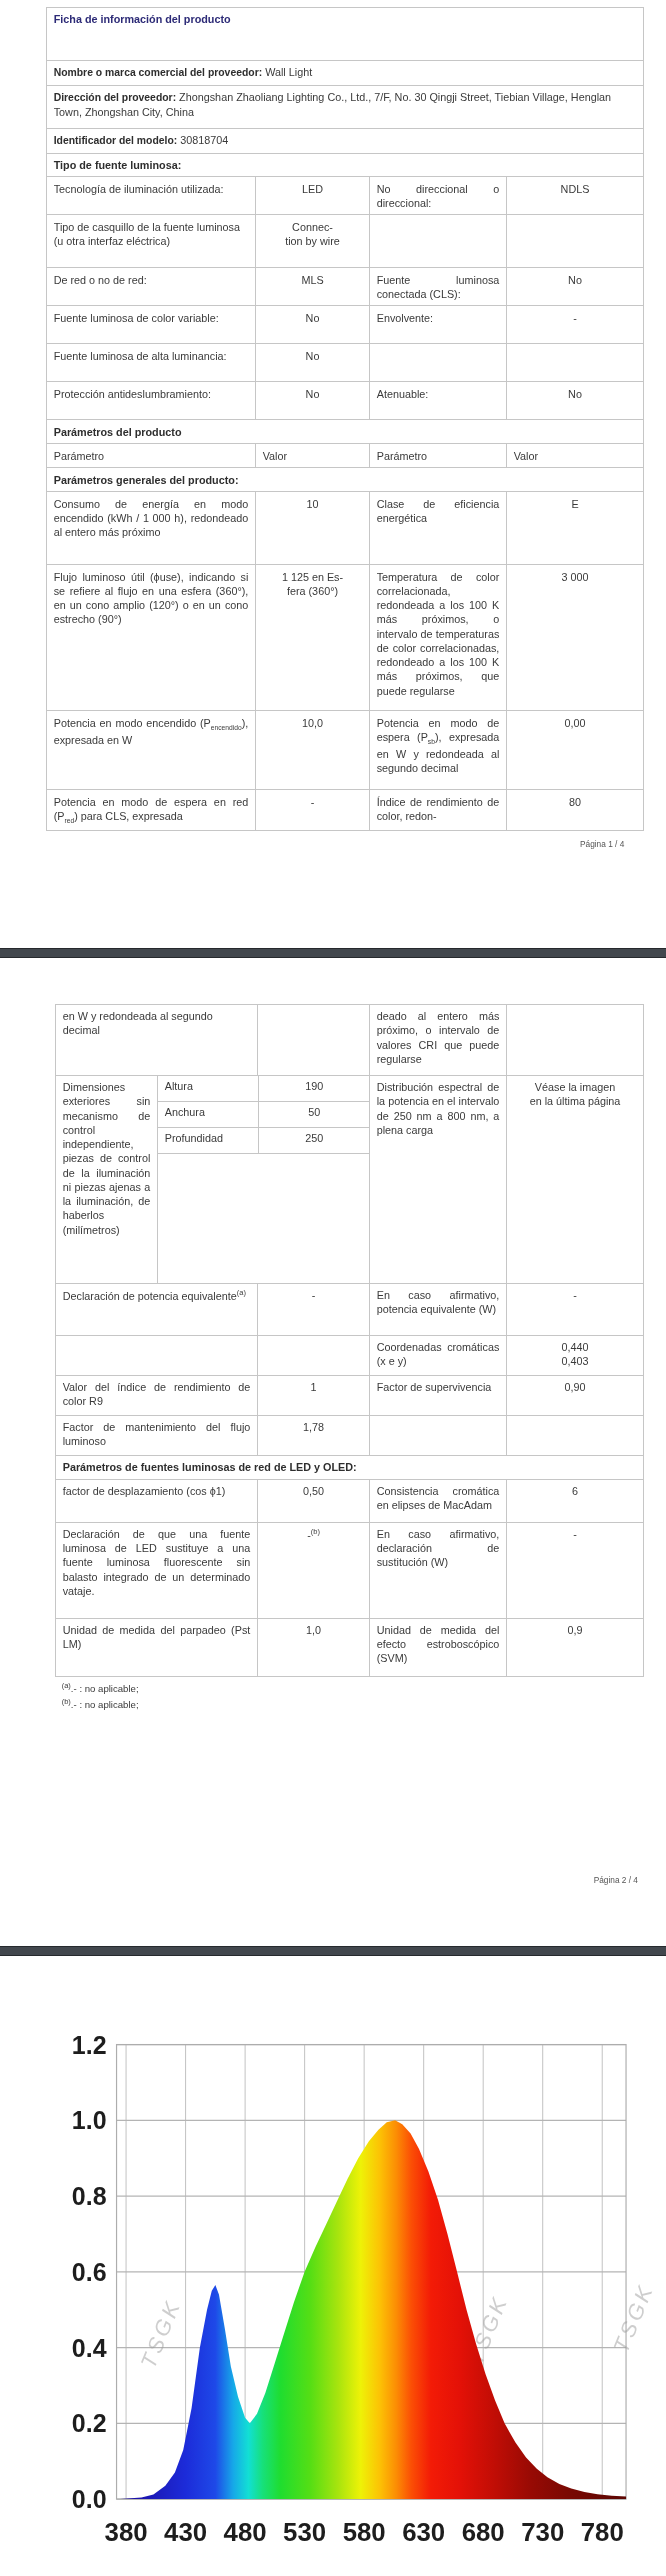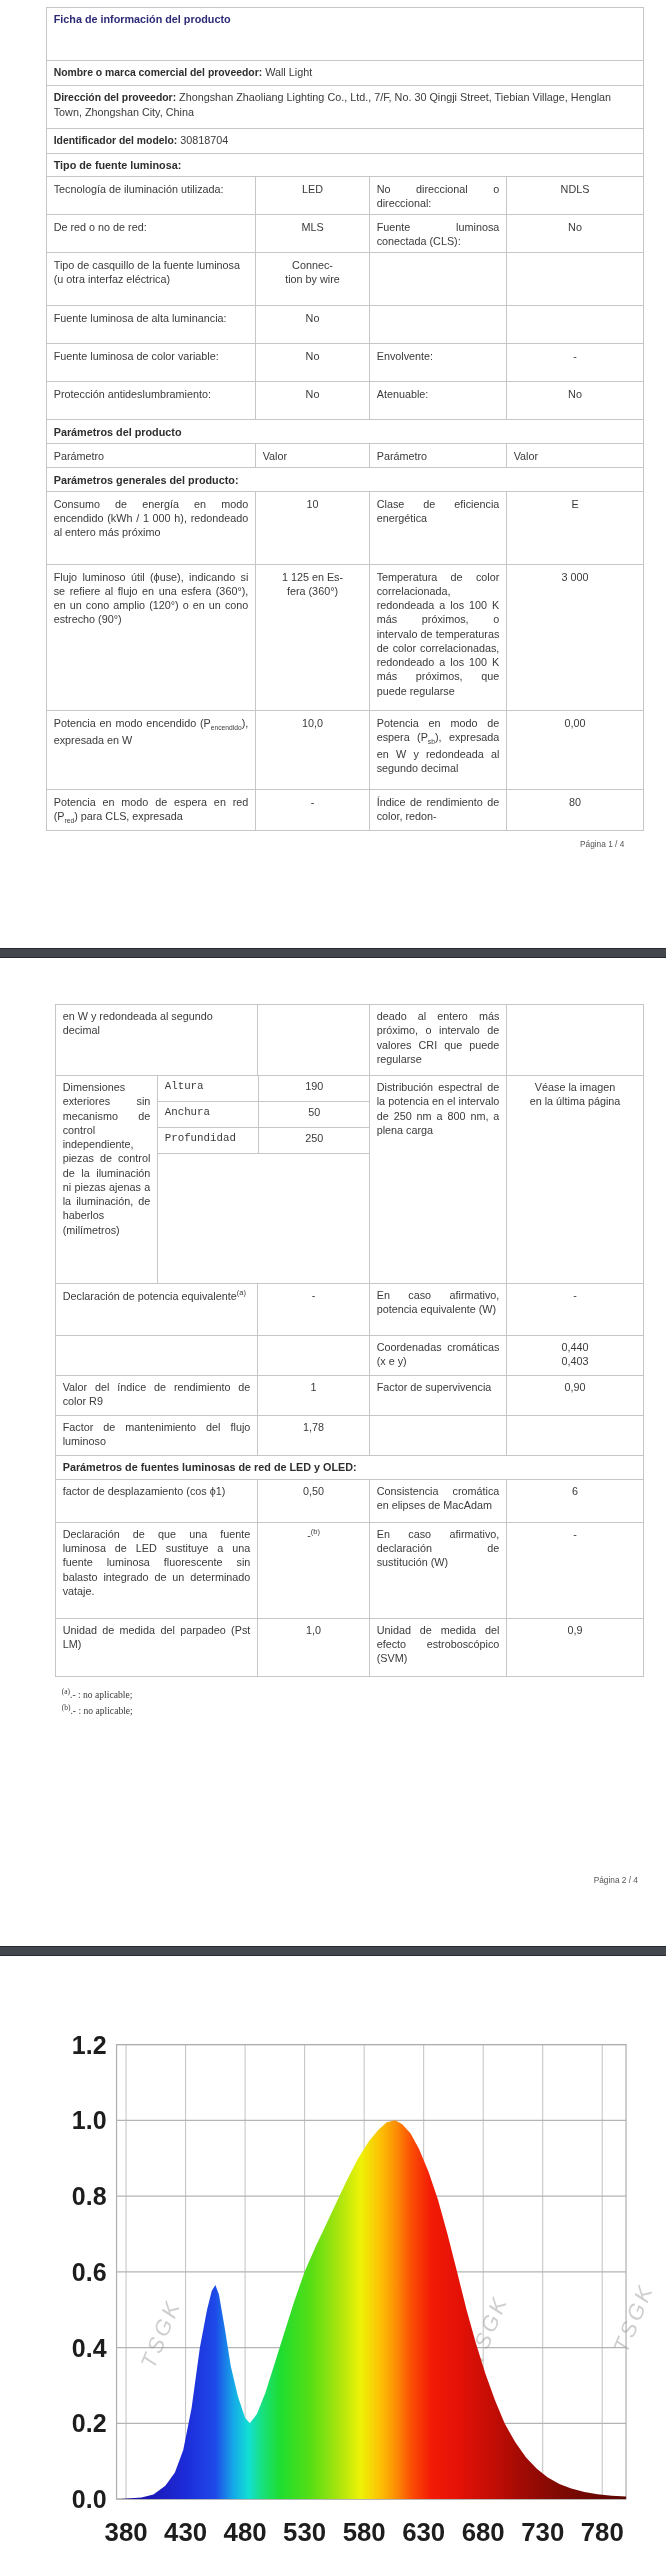--- a/index.html
+++ b/index.html
@@ -17,26 +17,26 @@
   .val-cell{text-align:center;white-space:pre-line;}
   .pre{white-space:pre-line;}
   .sec-center{text-align:left;font-weight:bold;color:#2e2e2e;}
   .sec-left{font-weight:bold;color:#2e2e2e;}
   sub.ss{font-size:6.7px;}
   sup.ss{font-size:7.5px;}
   .clipbox{max-height:33px;overflow:hidden;}
   .pfooter{font-size:8.3px;color:#555;text-align:right;padding:8.3px 11.7px 0 0;}
   .bar{position:absolute;left:0;width:666px;height:8.3px;background:#42474d;
        border-top:1.7px solid #26292d;border-bottom:1.7px solid #26292d;}
-  .fnotes{margin-top:10px;margin-left:6.7px;font-family:Liberation Serif, serif;}
+  .fnotes{margin-top:4px;margin-left:6.7px;}
   .fnote{font-size:9.6px;margin-bottom:3.3px;color:#3a3a3a;}
   .dims-td{padding:0 !important;}
   table.dtab{border-collapse:collapse;width:100%;table-layout:fixed;}
   table.doc table.dtab td{border:0;border-bottom:0.8px solid #c6c6c6;padding:3.3px 6.7px;height:18.3px;}
-  table.doc table.dtab td.dk{border-right:0.8px solid #c6c6c6;font-family:Liberation Mono, monospace;}
+  table.doc table.dtab td.dk{border-right:0.8px solid #c6c6c6;}
   table.doc table.dtab td.dv{text-align:center;}
   .p2footer{position:absolute;top:871px;right:5px;font-size:8.3px;color:#555;}
   svg text{font-family:"Liberation Sans",sans-serif;}
 </style>
 </head>
 <body>
 
 <div class="page" id="page1" style="top:6.7px;left:46px;width:590px;">
   <table class="doc">
     <colgroup>
@@ -67,45 +67,45 @@
     <tr style="height:22.5px">
           <td colspan="4" class="sec-left">Tipo de fuente luminosa:</td>
         </tr>
 
     <tr style="height:38px">
       <td class="jus pre">Tecnología de iluminación utilizada:</td>
       <td class="val-cell">LED</td>
       <td class="jus">No direccional o direccional:</td>
       <td class="val-cell">NDLS</td>
         </tr>
-    <tr style="height:38px">
-      <td class="jus pre">De red o no de red:</td>
-      <td class="val-cell">MLS</td>
-      <td class="jus">Fuente luminosa conectada (CLS):</td>
-      <td class="val-cell">No</td>
-        </tr>
     <tr style="height:53px">
       <td class="jus pre">Tipo de casquillo de la fuente luminosa
 (u otra interfaz eléctrica)</td>
       <td class="val-cell">Connec-
 tion by wire</td>
       <td class="jus"></td>
       <td class="val-cell"></td>
         </tr>
     <tr style="height:38px">
-      <td class="jus pre">Fuente luminosa de alta luminancia:</td>
-      <td class="val-cell">No</td>
-      <td class="jus"></td>
-      <td class="val-cell"></td>
+      <td class="jus pre">De red o no de red:</td>
+      <td class="val-cell">MLS</td>
+      <td class="jus">Fuente luminosa conectada (CLS):</td>
+      <td class="val-cell">No</td>
         </tr>
     <tr style="height:38px">
       <td class="jus pre">Fuente luminosa de color variable:</td>
       <td class="val-cell">No</td>
       <td class="jus">Envolvente:</td>
       <td class="val-cell">-</td>
+        </tr>
+    <tr style="height:38px">
+      <td class="jus pre">Fuente luminosa de alta luminancia:</td>
+      <td class="val-cell">No</td>
+      <td class="jus"></td>
+      <td class="val-cell"></td>
         </tr>
     <tr style="height:38px">
       <td class="jus pre">Protección antideslumbramiento:</td>
       <td class="val-cell">No</td>
       <td class="jus">Atenuable:</td>
       <td class="val-cell">No</td>
         </tr>
 
     <tr style="height:24px">
           <td colspan="4" class="sec-center">Parámetros del producto</td>

